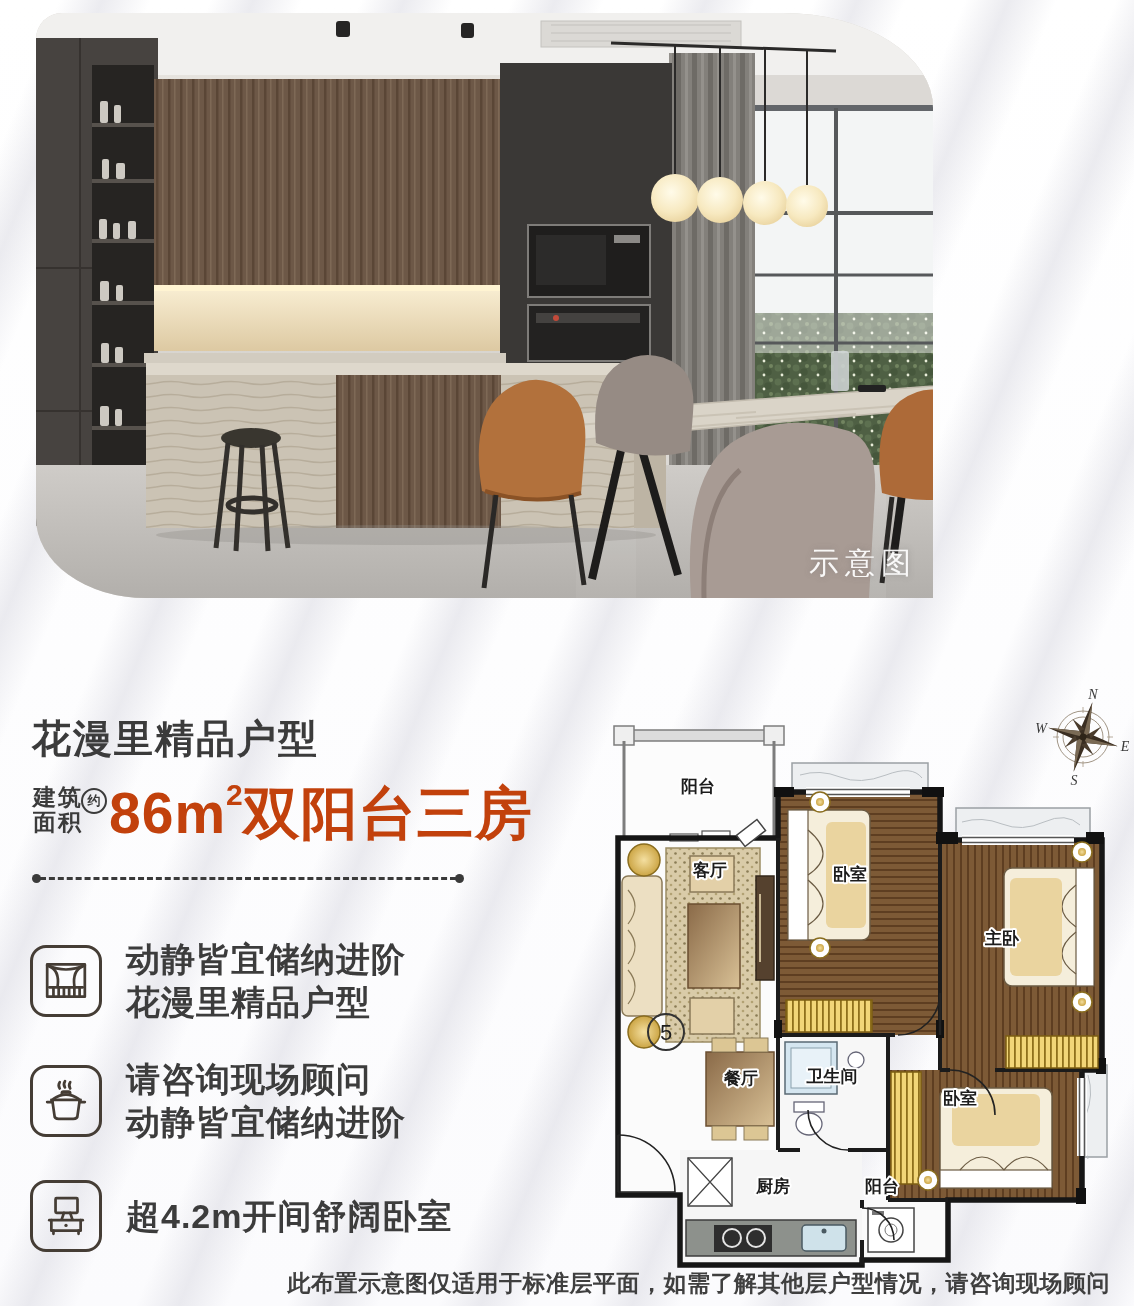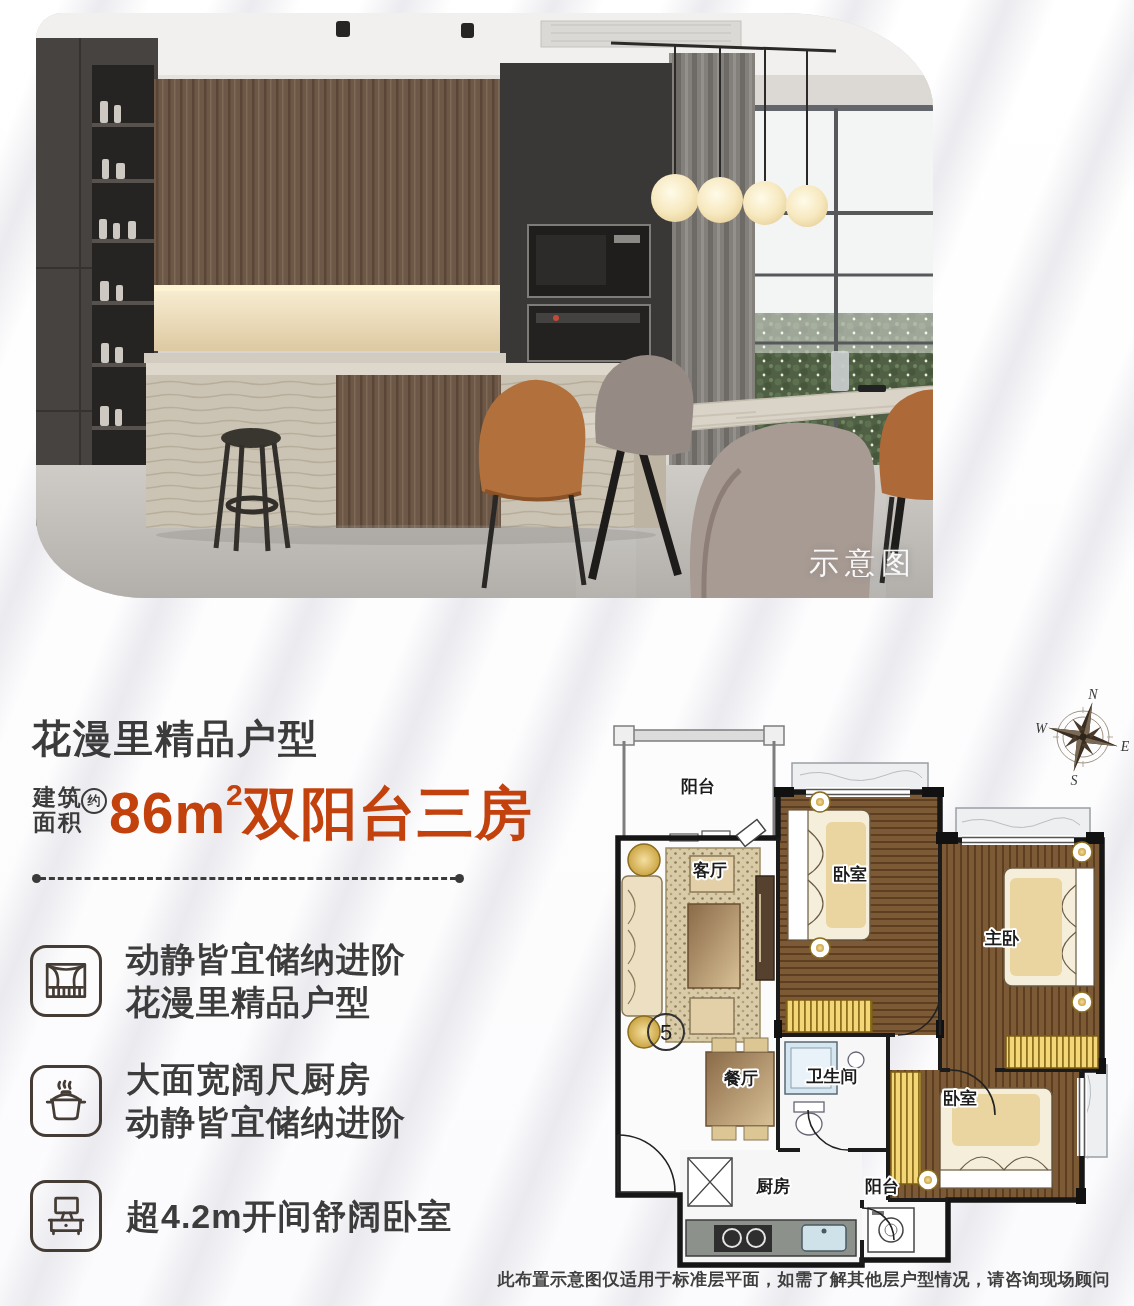--- a/index.html
+++ b/index.html
@@ -67,21 +67,21 @@
     font-family:"Liberation Sans","DejaVu Sans",sans-serif;
   }
   .plan text.compass-letter{
     font-size:14px;font-style:italic;font-weight:400;fill:#3a3a3a;
     stroke:none;font-family:"Liberation Serif","DejaVu Serif",serif;
   }
   .plan text.unit-num{font-size:22px;stroke:none;font-weight:400;}
   
   .disclaimer{
     position:absolute;right:24px;top:1268px;
-    font-size:17px;font-weight:700;color:#3f3f3f;letter-spacing:.5px;
+    font-size:23px;font-weight:700;color:#3f3f3f;letter-spacing:.5px;
   }
 </style>
 </head>
 <body>
 
 <div class="photo">
   <svg width="1098" height="585" viewBox="0 0 1098 585">
     <defs>
       <pattern id="pwoodp" width="12" height="12" patternUnits="userSpaceOnUse">
         <rect width="12" height="12" fill="#6d5847"></rect>
@@ -317,21 +317,21 @@
   <div class="icon-box">
     <svg width="46" height="46" viewBox="0 0 44 44" fill="none" stroke="#453d35" stroke-width="2.6" stroke-linecap="round" stroke-linejoin="round">
       <path d="M16,4 q-2,3 0,6 M21,3 q-2,3 0,6 M26,4 q-2,3 0,6"></path>
       <path d="M10,20 q12,-8 24,0"></path>
       <rect x="18" y="13" width="8" height="3" rx="1.5"></rect>
       <path d="M8,21 H36 M4,23 h5 M35,23 h5"></path>
       <path d="M9,22 l2,14 q0,3 4,3 h14 q4,0 4,-3 l2,-14"></path>
     </svg>
   </div>
   <div class="f-text">
-    <div>大面宽阔尺厨房</div>
+    <div>请咨询现场顾问</div>
     <div>动静皆宜储纳进阶</div>
   </div>
 </div>
 
 <div class="feature f3">
   <div class="icon-box">
     <svg width="46" height="46" viewBox="0 0 44 44" fill="none" stroke="#453d35" stroke-width="2.6" stroke-linecap="round" stroke-linejoin="round">
       <rect x="12" y="5" width="21" height="14" rx="1"></rect>
       <path d="M20,19 l-2,6 M26,19 l2,6"></path>
       <path d="M6,26 H38"></path>

